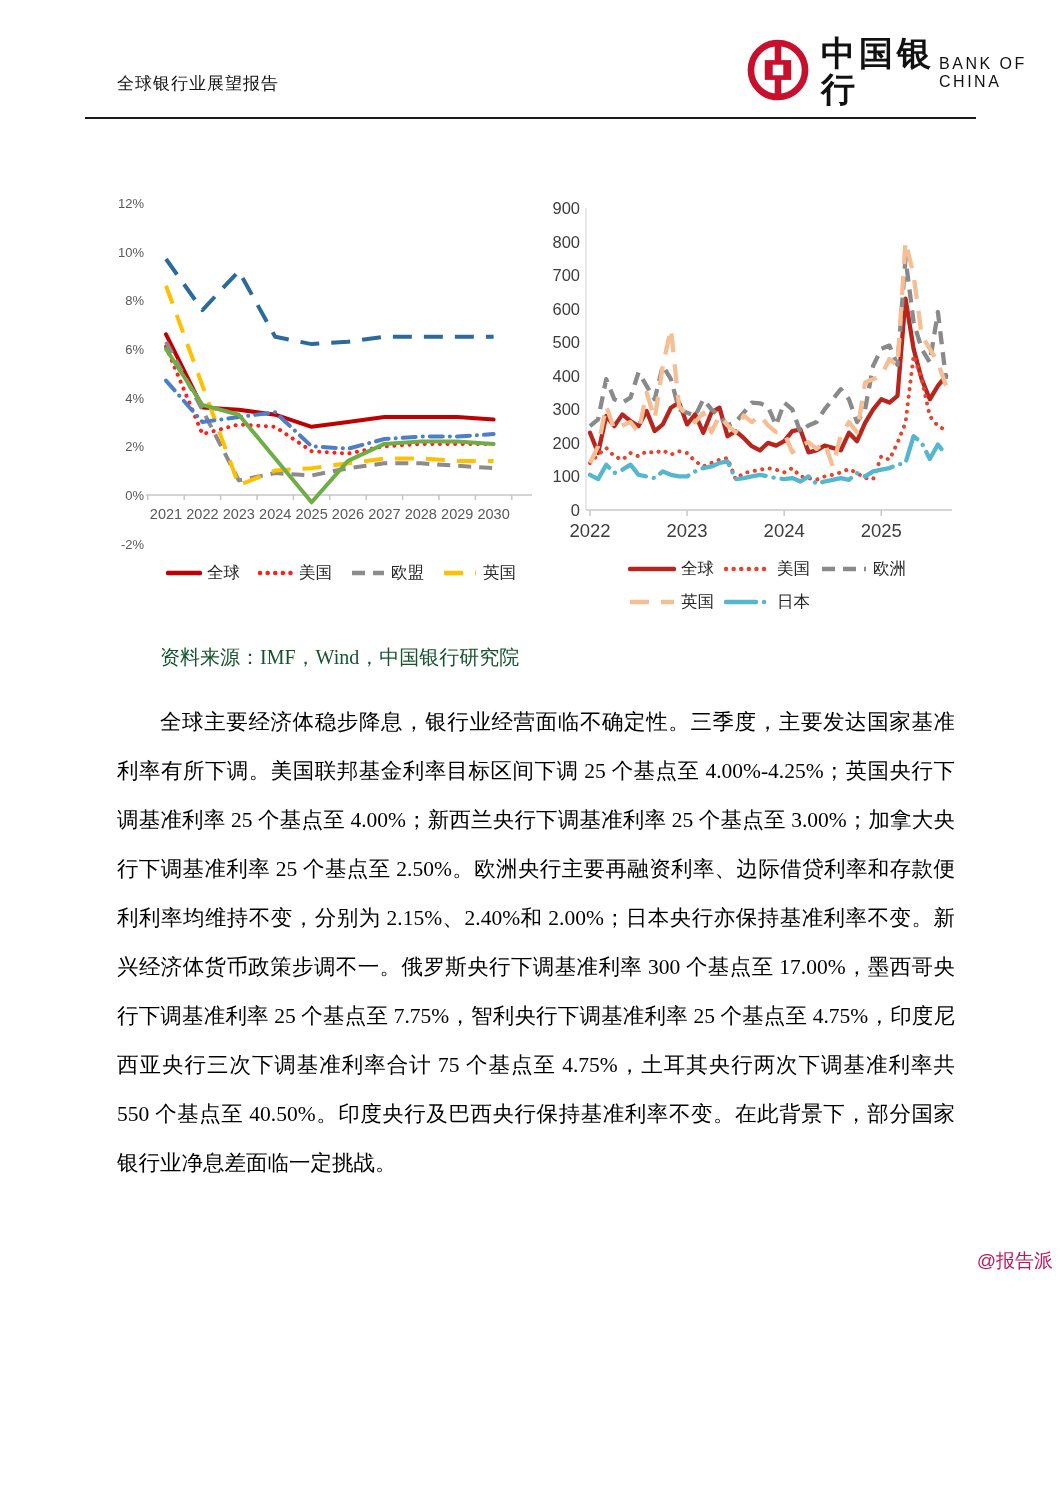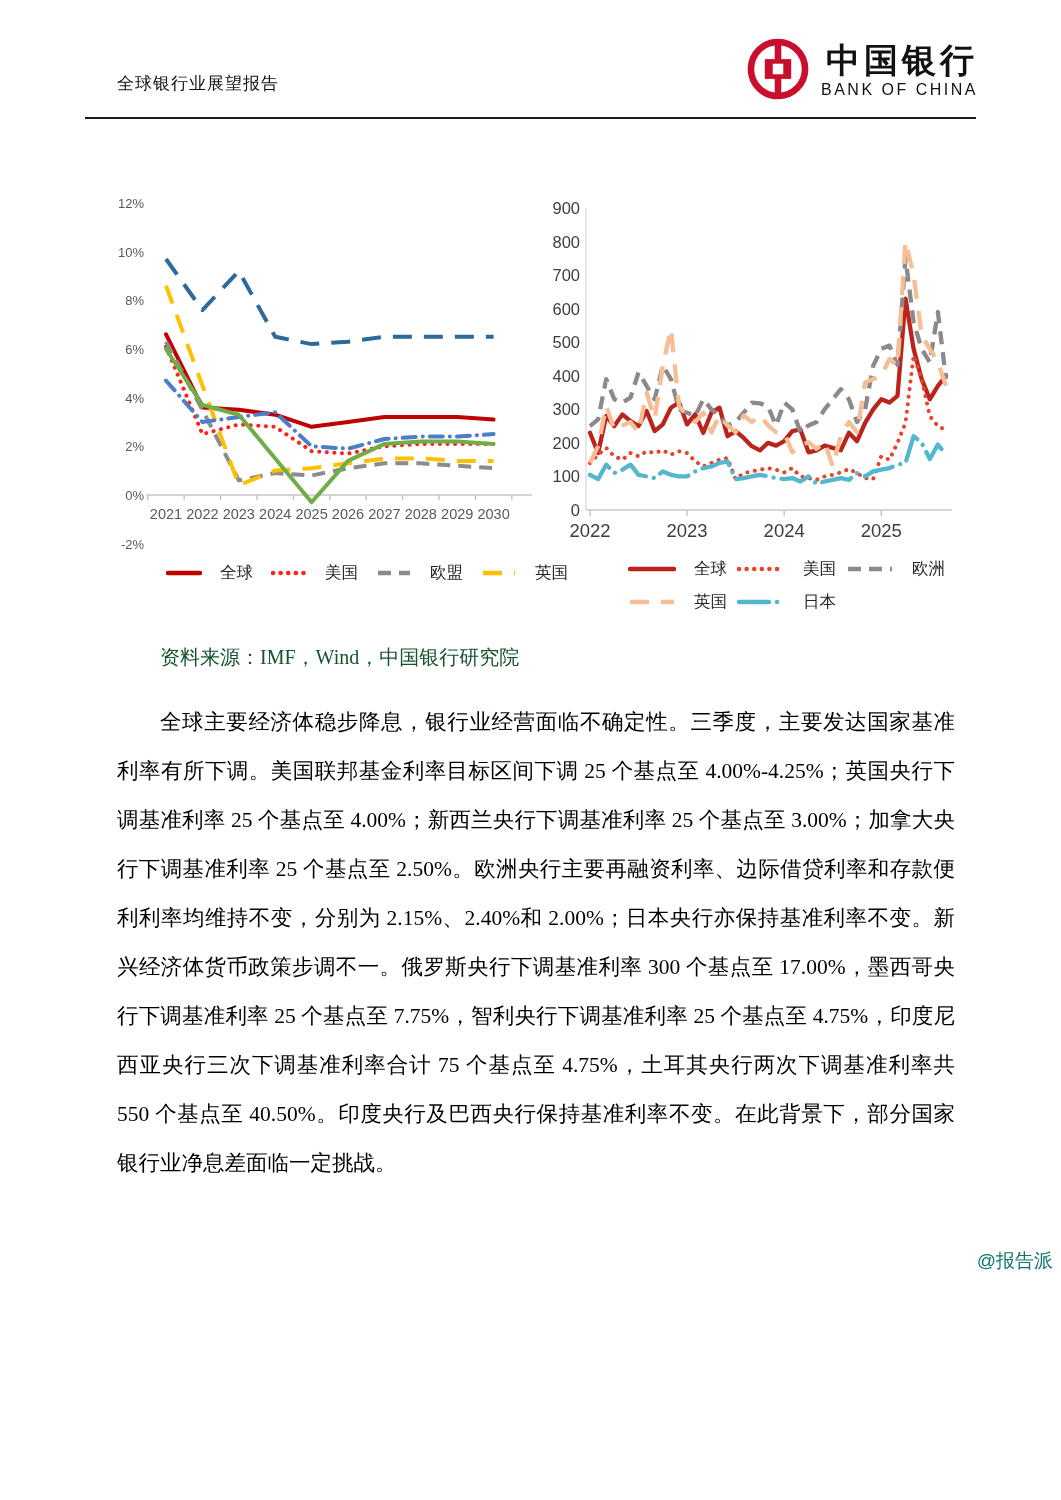--- a/index.html
+++ b/index.html
@@ -3,21 +3,21 @@
 <meta charset="utf-8">
 <style>
   html,body{margin:0;padding:0;background:#ffffff;}
   .page{position:relative;width:1061px;height:1276px;background:#fff;overflow:hidden;
         font-family:"Liberation Serif",serif;color:#000;}
 
   
   .header-title{position:absolute;left:117px;top:72px;font-family:"Liberation Sans",sans-serif;
         font-size:17px;letter-spacing:1px;color:#111;}
   .logo{position:absolute;left:745px;top:36px;display:flex;align-items:center;gap:10px;}
-  .logo-txt{display:flex;flex-direction:column;align-items:flex-end;}
+  .logo-txt{display:flex;flex-direction:row;align-items:center;}
   .logo-cn{font-family:"Liberation Serif",serif;font-weight:700;font-size:34px;line-height:36px;
         letter-spacing:4px;color:#111;}
   .logo-en{font-family:Liberation Sans, sans-serif;font-size:16px;letter-spacing:2.5px;color:#111;margin-top:2px;}
   .header-rule{position:absolute;left:85px;top:117px;width:891px;height:0;border-top:2px solid #1a1a1a;}
 
   
   .fig-title{position:absolute;top:142px;font-family:"Liberation Sans",sans-serif;font-weight:700;
         font-size:20.5px;color:#000;text-align:center;}
   #fig1-title{left:117px;width:430px;}
   #fig2-title{left:560px;width:400px;}
@@ -31,35 +31,35 @@
   .tick2{font:16.5px "Liberation Sans",sans-serif;fill:#3d3d3d;}
   .year2{font:18.5px "Liberation Sans",sans-serif;fill:#3d3d3d;}
 
   
   .legend{position:absolute;}
   #legend1{left:166px;top:562px;}
   #legend2{left:628px;top:558px;}
   .leg-row{display:flex;align-items:center;margin-bottom:11px;}
   #legend1 .leg-row{gap:18px;}
   #legend2 .leg-row{gap:10px;}
-  .leg-item{display:inline-flex;align-items:center;gap:18px;}
+  .leg-item{display:inline-flex;align-items:center;gap:5px;}
   .leg-label{font-family:"Liberation Serif",serif;font-size:16.5px;color:#262626;}
 
   
   .source{position:absolute;left:160px;top:644px;font-size:20px;color:#14532d;}
   .body-text{position:absolute;left:117px;top:698px;width:838px;font-size:21.5px;line-height:49px;
         text-align:justify;text-indent:43px;color:#000;}
   .lead{font-family:"Liberation Sans",sans-serif;font-weight:400;}
 
   
   .footer-left{position:absolute;left:107px;top:1398px;font-size:20px;}
   .footer-page{position:absolute;left:0;top:1398px;width:1061px;text-align:center;font-size:17px;}
   .footer-right{position:absolute;right:92px;top:1398px;font-size:14px;margin-top:36px;}
   .watermark{position:absolute;right:8px;bottom:2px;font-family:"Liberation Sans",sans-serif;
-        font-size:19px;color:#0f766e;}
+        font-size:19px;color:#be185d;}
 </style>
 </head>
 <body>
 
 <div class="page">
 
   <div class="header-title">全球银行业展望报告</div>
   <div class="logo">
     <span>
       <svg width="66" height="66" viewBox="0 0 100 100">

